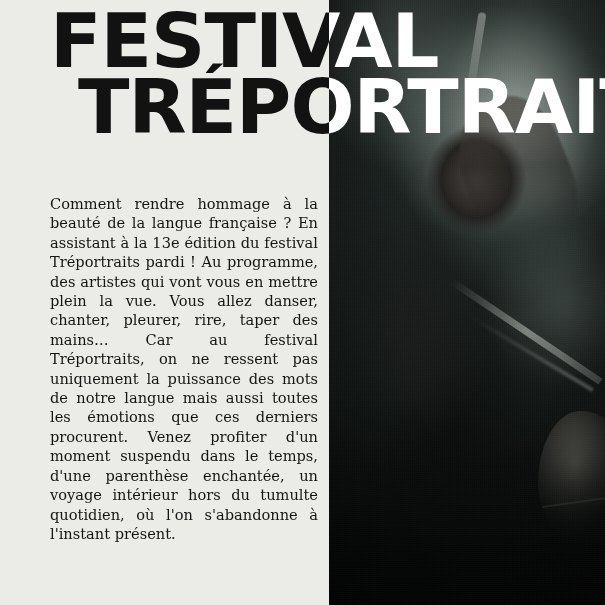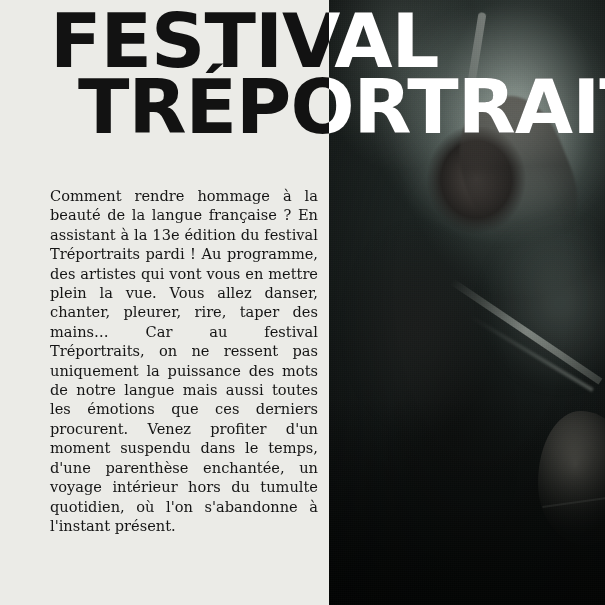--- a/index.html
+++ b/index.html
@@ -199,21 +199,21 @@
     margin-left: -279px;
     width: 580px;
   }
   .title-white .title-line { color: #ffffff; }
   .title-white .title-line.two { color: #ffffff; }
 
   
   .body-copy {
     position: absolute;
     left: 18px;
-    top: 186px;
+    top: 194px;
     width: 268px;
     z-index: 4;
     font-family: "DejaVu Serif", serif;
     font-size: 14.6px;
     line-height: 1.33;
     color: #151515;
     text-align: justify;
     text-justify: inter-word;
     hyphens: none;
   }

